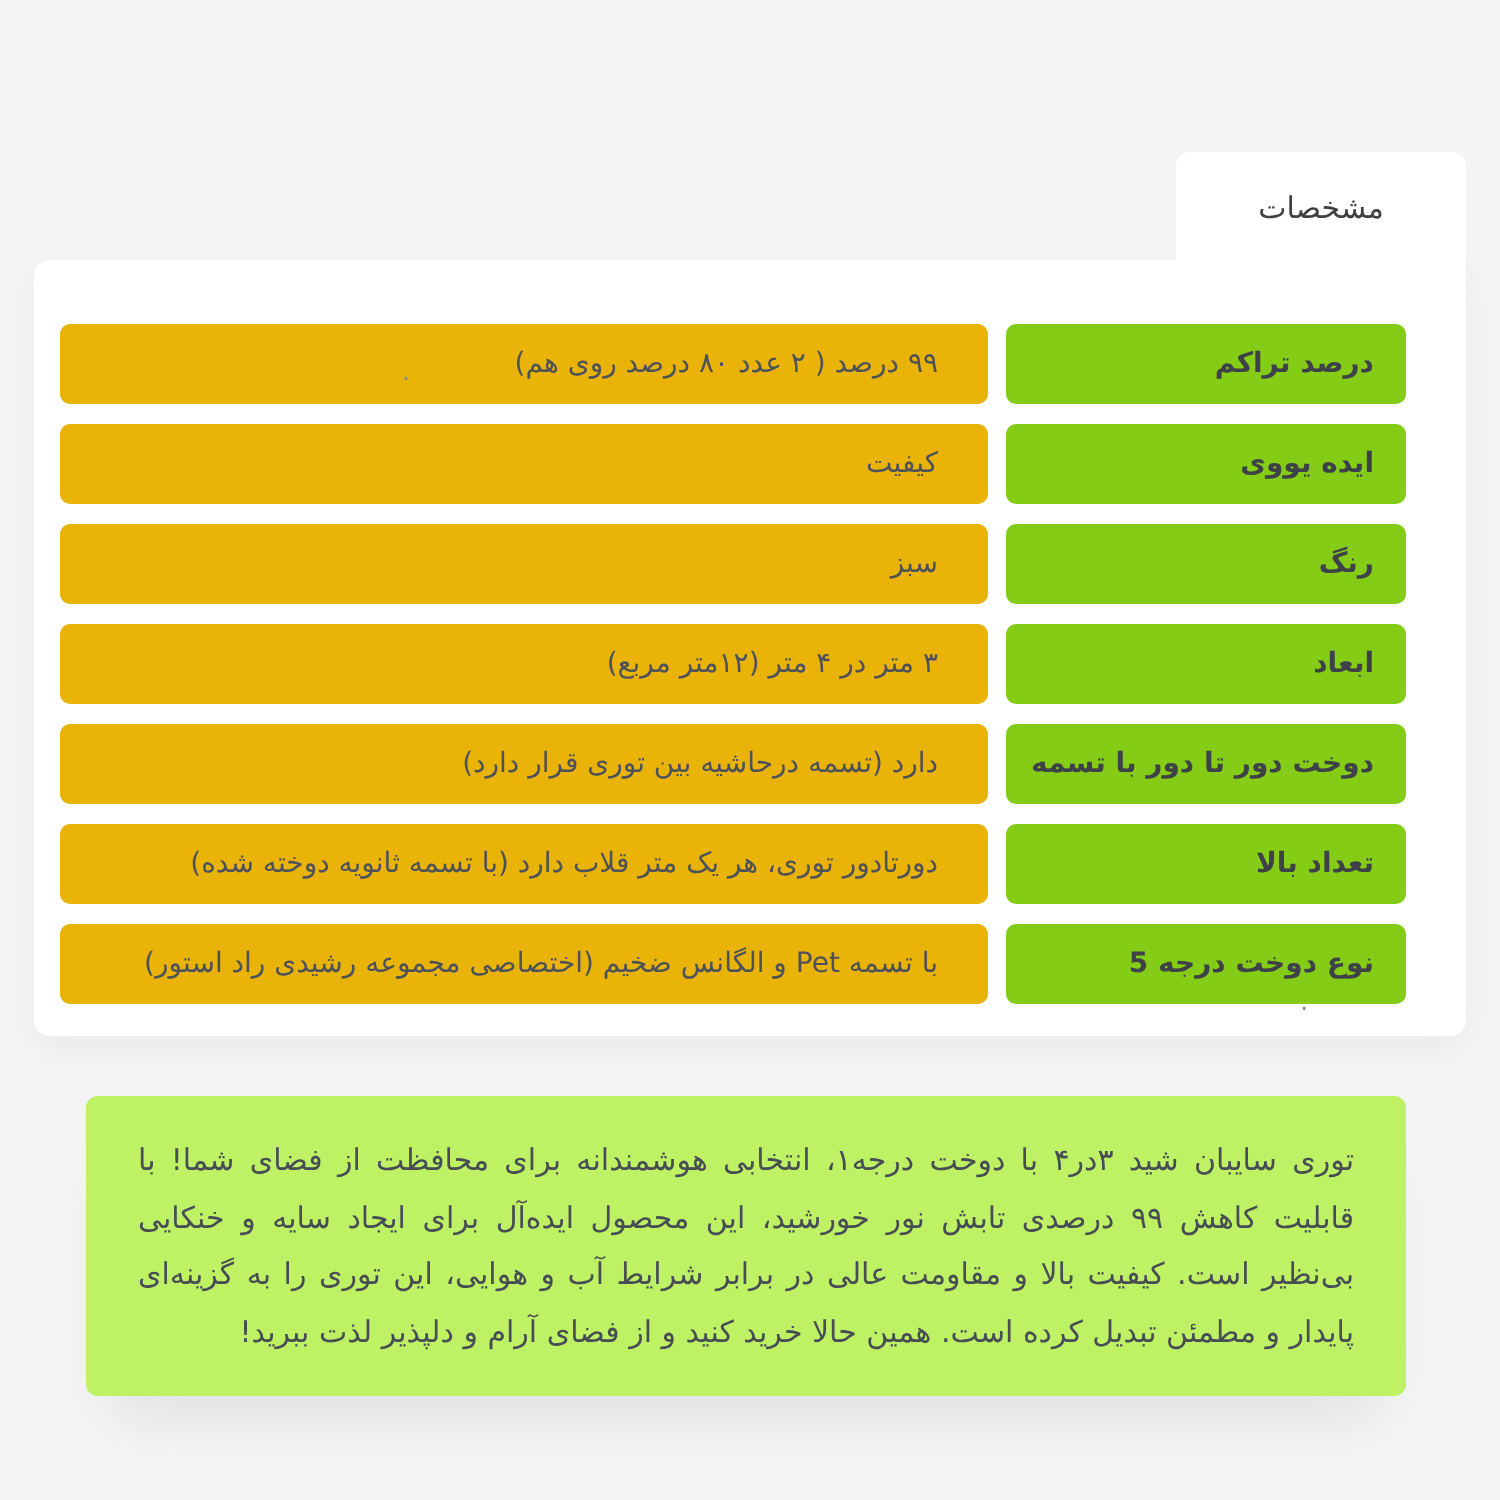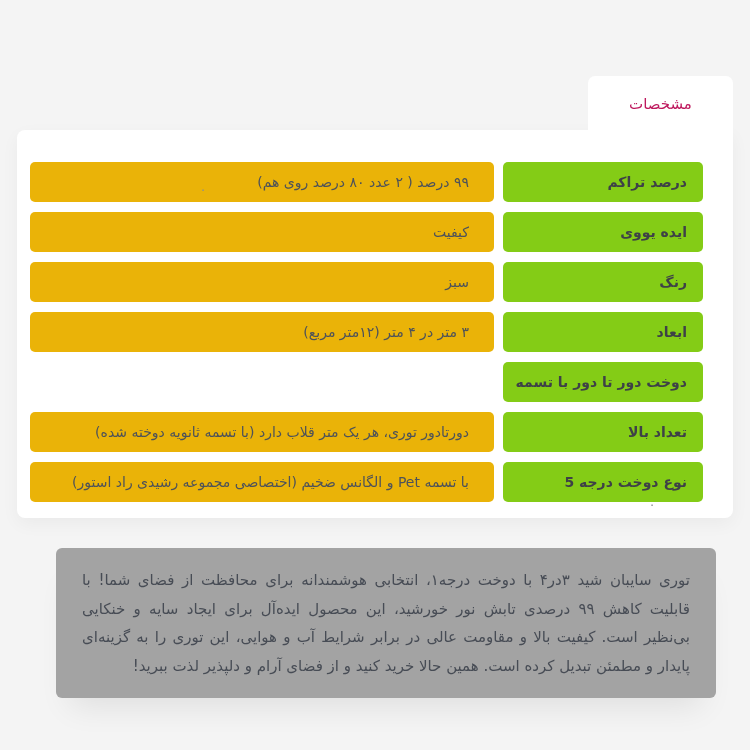--- a/index.html
+++ b/index.html
@@ -18,21 +18,21 @@
     top: 76px;
     left: 588px;
     width: 145px;
     height: 55px;
     background: #ffffff;
     border-radius: 7px 7px 0 0;
     display: flex;
     align-items: center;
     justify-content: center;
     font-size: 15px;
-    color: #be185d;
+    color: #404040;
     cursor: pointer;
     z-index: 3;
   }
 
   
   .spec-card {
     position: absolute;
     top: 130px;
     left: 17px;
     width: 716px;
@@ -86,24 +86,24 @@
     line-height: 1;
     z-index: 4;
   }
   .stray-dot-1 { top: 180px; left: 201px; }
   .stray-dot-2 { top: 495px; left: 650px; }
 
   
   .desc-card {
     position: absolute;
     top: 548px;
-    left: 56px;
+    left: 43px;
     width: 660px;
     height: 150px;
-    background: #a3a3a3;
+    background: #bef264;
     border-radius: 6px;
     box-shadow: 0 22px 30px -14px rgba(0,0,0,0.09);
     padding: 18px 26px;
     z-index: 2;
   }
   .desc-text {
     font-size: 15px;
     line-height: 28.5px;
     color: #474c55;
     text-align: justify;
@@ -153,20 +153,23 @@
       </div>
       <div class="spec-value-cell">
         <span>۳ متر در ۴ متر (۱۲متر مربع)</span>
       </div>
     </div>
 
     <div class="spec-row">
       <div class="spec-label-cell">
         <span>دوخت دور تا دور با تسمه</span>
       </div>
+      <div class="spec-value-cell">
+        <span>دارد (تسمه درحاشیه بین توری قرار دارد)</span>
+      </div>
     </div>
 
     <div class="spec-row">
       <div class="spec-label-cell">
         <span>تعداد بالا</span>
       </div>
       <div class="spec-value-cell">
         <span>دورتادور توری، هر یک متر قلاب دارد (با تسمه ثانویه دوخته شده)</span>
       </div>
     </div>

